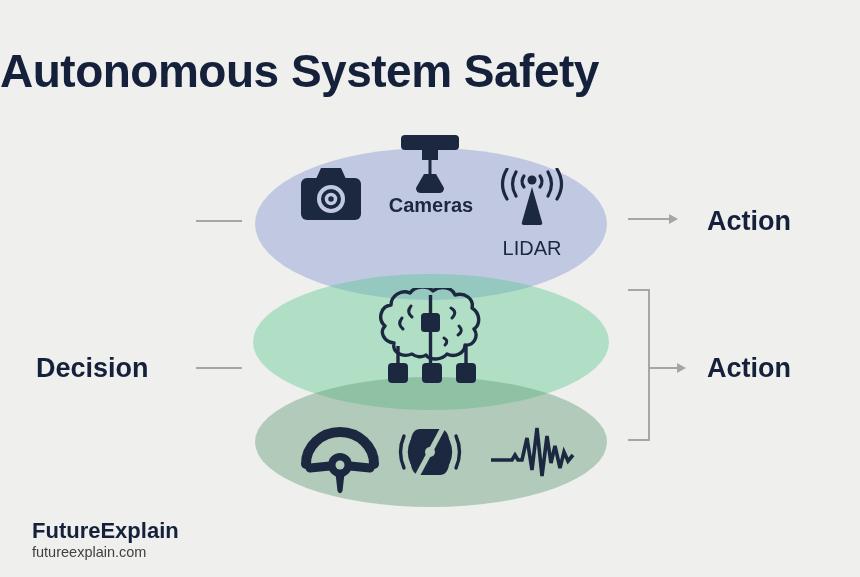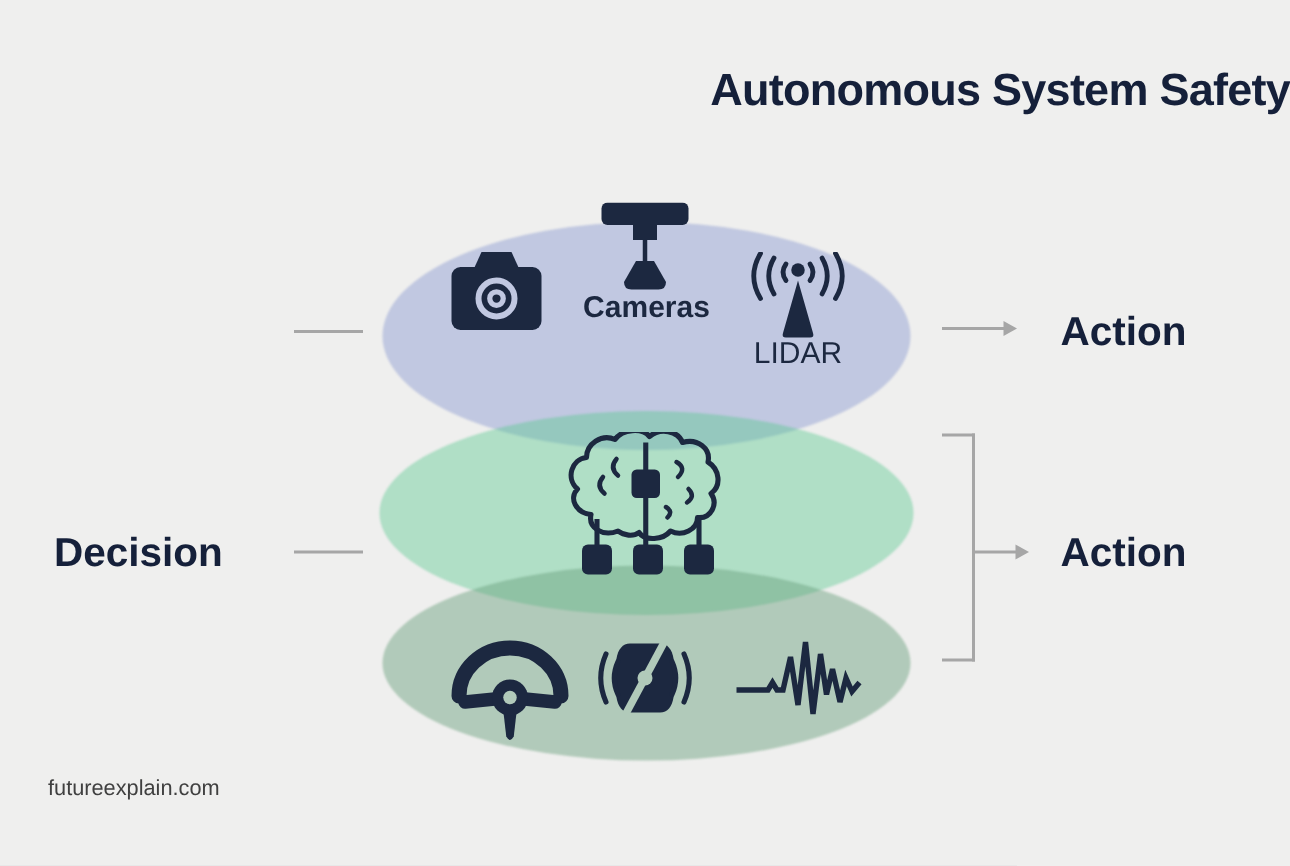--- a/index.html
+++ b/index.html
@@ -5,22 +5,22 @@
   :root{
     --bg:#efefee; --ink:#1c2840; --title-ink:#15203a; --line:#a6a6a6;
     --layer-perception:rgba(124,142,206,0.40);
     --layer-decision:rgba(88,199,144,0.42);
     --layer-actuation:rgba(104,160,124,0.46);
   }
   *{margin:0;padding:0;box-sizing:border-box;}
   body{font-family:"Liberation Sans","DejaVu Sans",sans-serif;background:#ddd;}
   #canvas{position:relative;width:860px;height:577px;background:var(--bg);overflow:hidden;}
 
-  .title{position:absolute;top:44px;left:0;width:100%;text-align:right;
-         font-size:30px;font-weight:700;letter-spacing:-0.5px;color:var(--title-ink);}
+  .title{position:absolute;top:44px;left:0;width:100%;text-align:left;
+         font-size:46px;font-weight:700;letter-spacing:-0.5px;color:var(--title-ink);}
 
   .ellipse{position:absolute;border-radius:50%;filter:blur(0.7px);}
   .e-perception{left:255px;top:148px;width:352px;height:152px;background:var(--layer-perception);}
   .e-decision{left:253px;top:274px;width:356px;height:136px;background:var(--layer-decision);}
   .e-actuation{left:255px;top:377px;width:352px;height:130px;background:var(--layer-actuation);}
 
   .side-label{position:absolute;font-size:27px;font-weight:600;color:var(--title-ink);line-height:34px;}
   .lbl-perception{left:30px;top:204px;}
   .lbl-decision{left:36px;top:351px;}
   .lbl-action1{left:707px;top:204px;}
@@ -90,21 +90,21 @@
   <svg class="icon" style="left:494px;top:168px;" width="76" height="68" viewBox="0 0 76 68">
     <circle class="if" cx="38" cy="12" r="4.5"></circle>
     <path class="if" d="M38,19 L48,54 Q49,57 46,57 L30,57 Q27,57 28,54 Z"></path>
     <path class="is" stroke-width="3.2" stroke-linecap="round" d="M30,8 Q26,13.5 30,19"></path>
     <path class="is" stroke-width="3.2" stroke-linecap="round" d="M22,4 Q15,16 22,28"></path>
     <path class="is" stroke-width="3.2" stroke-linecap="round" d="M13,1 Q4,16 13,31"></path>
     <path class="is" stroke-width="3.2" stroke-linecap="round" d="M46,8 Q50,13.5 46,19"></path>
     <path class="is" stroke-width="3.2" stroke-linecap="round" d="M54,4 Q61,16 54,28"></path>
     <path class="is" stroke-width="3.2" stroke-linecap="round" d="M63,1 Q72,16 63,31"></path>
   </svg>
-  <div class="icon-label" style="left:494px;top:225px;width:76px;">LIDAR</div>
+  <div class="icon-label" style="left:494px;top:237px;width:76px;">LIDAR</div>
 
   <svg class="icon" style="left:372px;top:288px;" width="120" height="100" viewBox="0 0 120 100">
     <path class="is" stroke-width="3.4" stroke-linejoin="round" stroke-linecap="round" d="M40,66 C30,70 20,64 22,55 C12,54 7,44 13,38 C5,31 9,18 19,17 C19,8 29,1 38,5 C43,-2 56,-3 61,3 C68,-3 80,-1 83,7 C93,4 102,11 100,20 C108,25 109,36 102,41 C107,48 102,58 93,57 C93,65 83,70 75,66 C70,72 58,73 54,67 C50,70 44,69 40,66 Z"></path>
     <path class="is" stroke-width="3" stroke-linecap="round" d="M30,30 Q25,36 31,41"></path>
     <path class="is" stroke-width="3" stroke-linecap="round" d="M39,18 Q34,24 40,29"></path>
     <path class="is" stroke-width="3" stroke-linecap="round" d="M79,20 Q86,24 80,30"></path>
     <path class="is" stroke-width="3" stroke-linecap="round" d="M87,38 Q92,43 86,47"></path>
     <path class="is" stroke-width="3" stroke-linecap="round" d="M72,50 Q77,53 73,57"></path>
     <line class="is" stroke-width="3.4" x1="58.5" y1="7" x2="58.5" y2="26"></line>
     <rect class="if" x="49" y="25" width="19" height="19" rx="3.5"></rect>
@@ -143,16 +143,17 @@
     <path class="is" stroke-width="3.4" stroke-linecap="round" d="M20,18 Q15,29 20,40"></path>
     <path class="is" stroke-width="3.4" stroke-linecap="round" d="M64,13 Q71,29 64,45"></path>
     <path class="is" stroke-width="3.4" stroke-linecap="round" d="M56,18 Q61,29 56,40"></path>
   </svg>
 
   <svg class="icon" style="left:489px;top:423px;" width="86" height="60" viewBox="0 0 86 60">
     <path class="is" stroke-width="3.6" stroke-linejoin="miter" d="M2,37 H23 L26,32 L29,37 H33 L38,15 L43,47 L48,5 L53,53 L58,13 L62,40 L66,23 L71,45 L75,29 L79,38 L84,32"></path>
   </svg>
 
   <div class="brand">
+    <div class="brand-name">FutureExplain</div>
     <div class="brand-site">futureexplain.com</div>
   </div>
 
 </div>
 
 </body></html>

